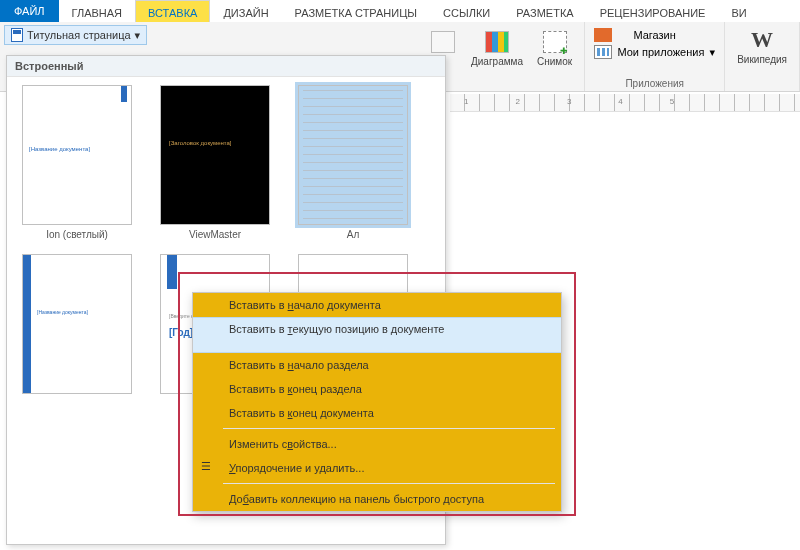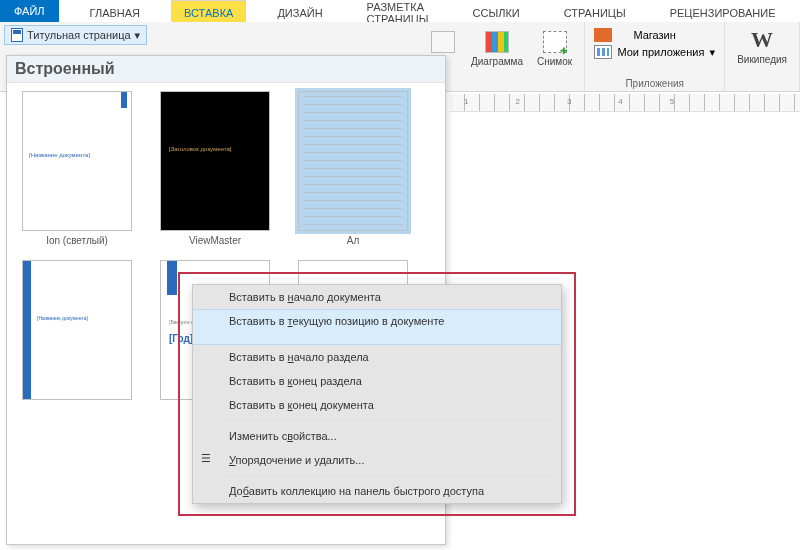--- a/index.html
+++ b/index.html
@@ -1,39 +1,39 @@
 <!DOCTYPE html>
 <html><head>
 <meta charset="utf-8">
 <style>
   * { box-sizing: border-box; margin: 0; padding: 0; font-family: "Segoe UI", Tahoma, sans-serif; }
   body { background: #fff; width: 800px; height: 550px; overflow: hidden; position: relative; }
 
   
   .tabstrip { height: 22px; display: flex; align-items: stretch; font-size: 11px; }
   .tab-file { background: #0072c6; color: #fff; padding: 0 14px; display: flex; align-items: center; }
-  .tab { padding: 12px 12px; display: flex; align-items: center; color: #444; border: 1px solid transparent; cursor: pointer; margin-left: 18px; }
+  .tab { padding: 12px 12px; display: flex; align-items: center; color: #444; border: 1px solid transparent; cursor: pointer; }
   .tab.active { color: #0072c6; border: 1px solid #d4d4d4; border-bottom: 1px solid #f4f4f4; background: #fde047; }
 
   
   .ribbon { height: 70px; background: #f4f4f4; border-bottom: 1px solid #d4d4d4; display: flex; position: relative; }
   .ribbon-left { width: 450px; } 
   .ribbon-group { border-right: 1px solid #e0e0e0; padding: 2px 6px; display: flex; flex-direction: column; align-items: center; justify-content: flex-start; position: relative; }
   .ribbon-ctrl { display: flex; flex-direction: column; align-items: center; font-size: 10px; color: #444; padding: 2px 6px; cursor: pointer; }
   .ribbon-ctrl .icn { width: 28px; height: 28px; display: flex; align-items: center; justify-content: center; }
   .grp-label { font-size: 10px; color: #666; margin-top: auto; }
   .row { display: flex; gap: 2px; }
 
   .cover-btn { display: flex; align-items: center; gap: 4px; background: #dfeefc; border: 1px solid #9ec8ea; padding: 2px 6px; font-size: 11px; color: #333; cursor: pointer; position: absolute; top: 3px; left: 4px; justify-content: center; }
   .cover-btn .sq { width: 12px; height: 14px; background: #fff; border: 1px solid #2a6bbd; display: inline-block; position: relative; }
   .cover-btn .sq::before { content: ""; position: absolute; top: 1px; left: 1px; right: 1px; height: 4px; background: #2a6bbd; }
 
   
   .gallery { position: absolute; top: 55px; left: 6px; width: 440px; height: 490px; background: #fff; border: 1px solid #c8c8c8; box-shadow: 2px 2px 6px rgba(0,0,0,.15); }
-  .gallery-hdr { background: #eef3f7; padding: 4px 8px; font-size: 16px; font-weight: bold; color: #555; border-bottom: 1px solid #e3e3e3; }
+  .gallery-hdr { background: #eef3f7; padding: 4px 8px; font-size: 11px; font-weight: bold; color: #555; border-bottom: 1px solid #e3e3e3; }
   .gallery-body { padding: 8px; display: flex; flex-wrap: wrap; gap: 14px; }
   .thumb-wrap { width: 124px; display: flex; flex-direction: column; align-items: center; }
   .thumb { width: 110px; height: 140px; border: 1px solid #c0c0c0; background: #fff; position: relative; overflow: hidden; cursor: pointer; }
   .thumb.sel { outline: 3px solid #b6d5ef; background: #b6d5ef; }
   .thumb-lbl { font-size: 10px; color: #555; margin-top: 4px; text-align: center; }
 
   
   .t-ionlight .bar { position:absolute; top:0; right:4px; width:6px; height:16px; background:#2a6bbd; }
   .t-ionlight .tx  { position:absolute; top:60px; left:6px; font-size:6px; color:#2a6bbd; }
   .t-iondark { background:#2e5b87; }
@@ -53,21 +53,21 @@
   .t-austin .stripe { position:absolute; top:0; left:6px; width:10px; height:34px; background:#2a6bbd; }
   .t-austin .tx { position:absolute; top:72px; left:8px; font-size:10px; color:#2a6bbd; font-weight:bold; }
   .t-austin .tx2 { position:absolute; top:58px; left:8px; font-size:5px; color:#888; }
   .t-grid .cells { position:absolute; top:20px; left:6px; right:6px; bottom:40px; background:
      linear-gradient(#fff 0 0) padding-box,
      repeating-linear-gradient(#86a3ba 0 22px, #6e8ea8 22px 44px);
    }
   .t-grid .cells::before { content:""; position:absolute; inset:0; background:repeating-linear-gradient(90deg, transparent 0 30px, rgba(255,255,255,.25) 30px 31px); }
 
   
-  .ctx { position: absolute; top: 284px; left: 192px; width: 370px; background: #e5e5e5; border: 1px solid #c8c8c8; box-shadow: 2px 4px 10px rgba(0,0,0,.25); font-size: 11px; color: #333; }
+  .ctx { position: absolute; top: 292px; left: 192px; width: 370px; background: #eab308; border: 1px solid #c8c8c8; box-shadow: 2px 4px 10px rgba(0,0,0,.25); font-size: 11px; color: #333; }
   .ctx-item { padding: 6px 12px 6px 36px; cursor: pointer; position: relative; }
   .ctx-item.hover { background: #d9ecfb; border-top: 1px solid #bcd8f0; border-bottom: 1px solid #bcd8f0; padding-top:5px; padding-bottom:17px; }
   .ctx-sep { height: 1px; background: #e2e2e2; margin: 3px 6px 3px 30px; }
   .ctx-ico { position: absolute; left: 8px; top: 4px; width: 16px; height: 16px; }
   .underline-first { text-decoration: underline; }
 
   
   .anno { position: absolute; top: 272px; left: 178px; width: 398px; height: 244px; border: 2px solid #c0334c; }
   .pics-ic,.shape-ic,.smart-ic,.chart-ic,.shot-ic { width:24px; height:22px; border:1px solid #bbb; background:#f7f7f7; }
   .chart-ic { background: linear-gradient(90deg,#e74c3c 0 6px,#3498db 6px 12px,#f1c40f 12px 18px,#2ecc71 18px 24px); }
@@ -87,21 +87,21 @@
 <body>
 
 <div class="tabstrip">
   <div class="tab-file">ФАЙЛ</div>
   <div id="tabs-host" style="display: flex;">
       <div class="tab">ГЛАВНАЯ</div>
       <div class="tab active">ВСТАВКА</div>
       <div class="tab">ДИЗАЙН</div>
       <div class="tab">РАЗМЕТКА СТРАНИЦЫ</div>
       <div class="tab">ССЫЛКИ</div>
-      <div class="tab">СТРАНИЦЫ</div>
+      <div class="tab">РАЗМЕТКА</div>
       <div class="tab">РЕЦЕНЗИРОВАНИЕ</div>
       <div class="tab">ВИ</div>
     </div>
 </div>
 
 <div class="ribbon">
   <div class="cover-btn">
     <span class="sq"></span>
     <span>Титульная страница</span>
     <span>▾</span>

